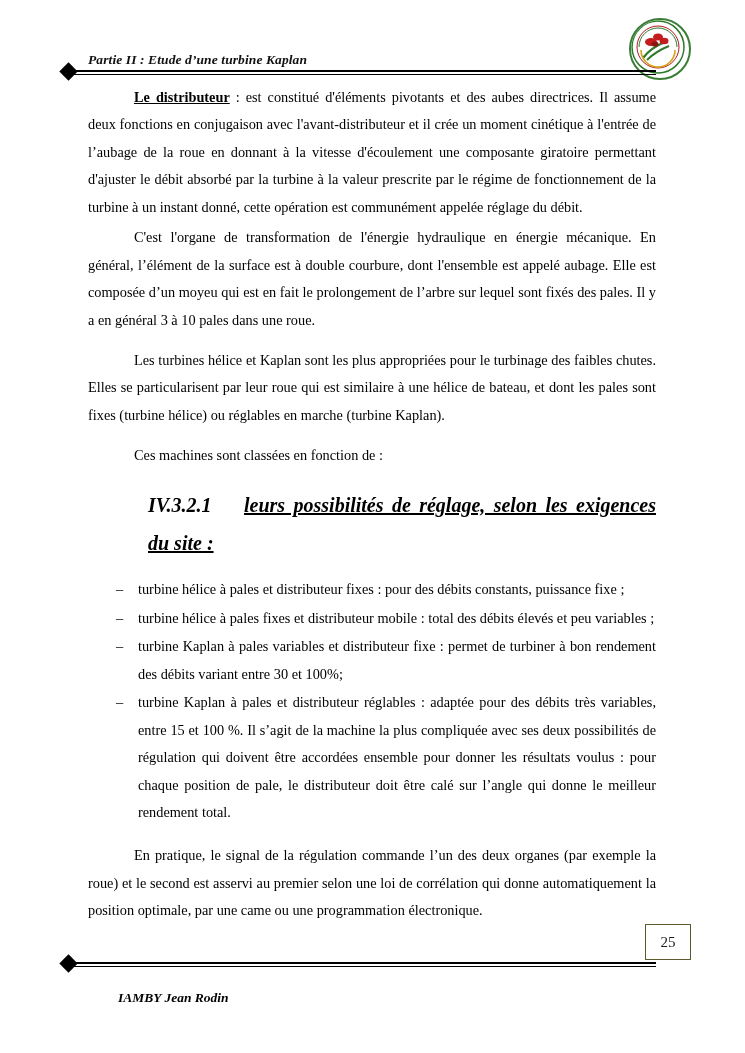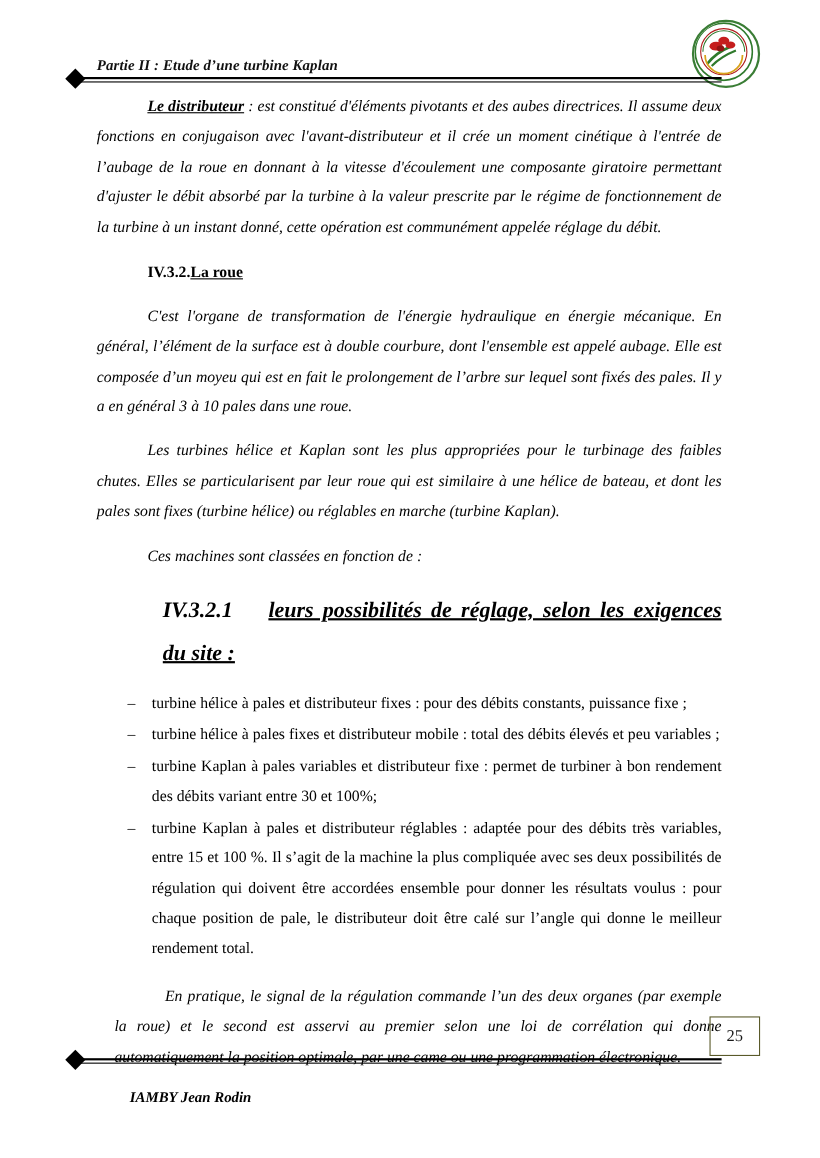--- a/index.html
+++ b/index.html
@@ -105,21 +105,20 @@
     position: absolute;
     left: 88px;
     top: 84px;
     width: 568px;
     font-size: 14.3px;
     line-height: 1.92;
     text-align: justify;
   }
   p {
     margin: 0 0 3px 0;
-    font-style: italic;
   }
   .para-indent {
     text-indent: 46px;
   }
   .u { text-decoration: underline; }
   .b { font-weight: bold; }
 
   .heading-sub {
     margin: 14px 0 12px 0;
     text-indent: 46px;
@@ -161,21 +160,20 @@
   }
   ul.dashlist li .dash {
     position: absolute;
     left: 28px;
     top: 0;
   }
 
   .final-para {
     margin-top: 16px;
     text-indent: 46px;
-    margin-left: 16px;
   }
 
   
   .footer-name {
     position: absolute;
     left: 88px;
     top: 990px;
     font-style: italic;
     font-weight: bold;
     font-size: 13.5px;
@@ -221,21 +219,20 @@
   <div class="rule-top">
     <div class="diamond"></div>
     <div class="line1"></div>
     <div class="line2"></div>
   </div>
 
   <div class="content">
 
     <p class="para-indent"><span class="b u">Le distributeur</span><span> : est constitué d'éléments pivotants et des aubes directrices. Il assume deux fonctions en conjugaison avec l'avant-distributeur et il crée un moment cinétique à l'entrée de l’aubage de la roue en donnant à la vitesse d'écoulement une composante giratoire permettant d'ajuster le débit absorbé par la turbine à la valeur prescrite par le régime de fonctionnement de la turbine à un instant donné, cette opération est communément appelée réglage du débit.</span></p>
 
-    <div class="heading-sub"><span class="num">IV.3.2.</span><span class="u">La roue</span></div>
 
     <p class="para-indent">C'est l'organe de transformation de l'énergie hydraulique en énergie mécanique. En général, l’élément de la surface est à double courbure, dont l'ensemble est appelé aubage. Elle est composée d’un moyeu qui est en fait le prolongement de l’arbre sur lequel sont fixés des pales. Il y a en général 3 à 10 pales dans une roue.</p>
 
     <div class="spacer-sm"></div>
 
     <p class="para-indent">Les turbines hélice et Kaplan sont les plus appropriées pour le turbinage des faibles chutes. Elles se particularisent par leur roue qui est similaire à une hélice de bateau, et dont les pales sont fixes (turbine hélice) ou réglables en marche (turbine Kaplan).</p>
 
     <div class="spacer-sm"></div>
 
     <p class="para-indent">Ces machines sont classées en fonction de :</p>

